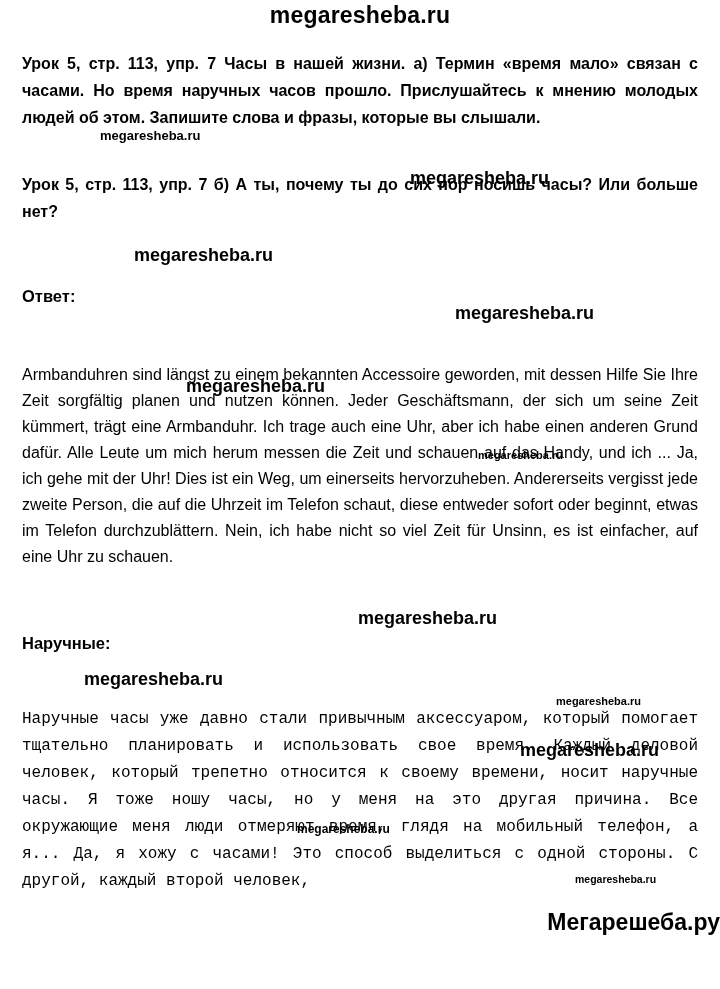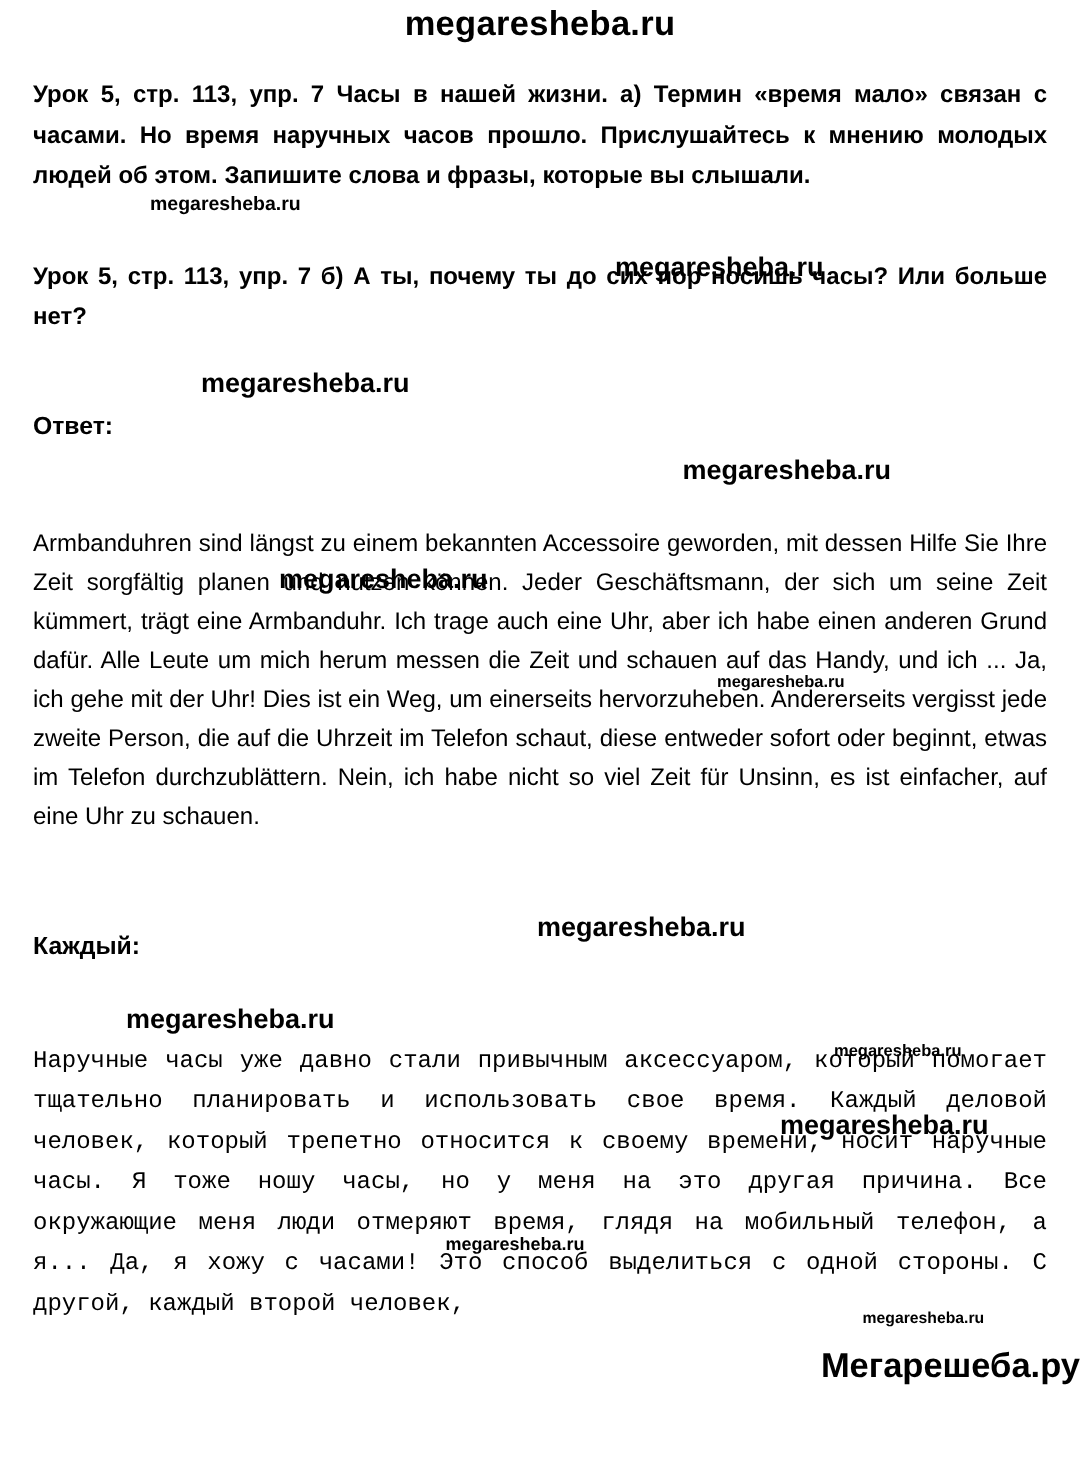--- a/index.html
+++ b/index.html
@@ -57,25 +57,25 @@
 <body>
 
 <header class="site-header">
   <span>megaresheba.ru</span>
 </header>
 
 <p class="para task" style="margin-top:21px"><span>Урок 5, стр. 113, упр. 7 Часы в нашей жизни. а) Термин «время мало» связан с часами. Но время наручных часов прошло. Прислушайтесь к мнению молодых людей об этом. Запишите слова и фразы, которые вы слышали.</span></p>
 
 <p class="para task" style="margin-top:40px"><span>Урок 5, стр. 113, упр. 7 б) А ты, почему ты до сих пор носишь часы? Или больше нет?</span></p>
 
-<p class="para label" style="margin-top:48px">Ответ:</p>
+<p class="para label" style="margin-top:60px">Ответ:</p>
 
 <p class="para body-text german" style="margin-top:55px">Armbanduhren sind längst zu einem bekannten Accessoire geworden, mit dessen Hilfe Sie Ihre Zeit sorgfältig planen und nutzen können. Jeder Geschäftsmann, der sich um seine Zeit kümmert, trägt eine Armbanduhr. Ich trage auch eine Uhr, aber ich habe einen anderen Grund dafür. Alle Leute um mich herum messen die Zeit und schauen auf das Handy, und ich ... Ja, ich gehe mit der Uhr! Dies ist ein Weg, um einerseits hervorzuheben. Andererseits vergisst jede zweite Person, die auf die Uhrzeit im Telefon schaut, diese entweder sofort oder beginnt, etwas im Telefon durchzublättern. Nein, ich habe nicht so viel Zeit für Unsinn, es ist einfacher, auf eine Uhr zu schauen.</p>
 
-<p class="para label" style="margin-top:62px">Каждый:</p>
+<p class="para label" style="margin-top:62px">Наручные:</p>
 
 <p class="para body-text russian" style="margin-top:52px">Наручные часы уже давно стали привычным аксессуаром, который помогает тщательно планировать и использовать свое время. Каждый деловой человек, который трепетно относится к своему времени, носит наручные часы. Я тоже ношу часы, но у меня на это другая причина. Все окружающие меня люди отмеряют время, глядя на мобильный телефон, а я... Да, я хожу с часами! Это способ выделиться с одной стороны. С другой, каждый второй человек,</p>
 
 <footer class="site-footer">
   <span>Мегарешеба.ру</span>
 </footer>
 
 <div>
   <span class="wm" style="left:100px; top:128px; font-size:13px">megaresheba.ru</span>
   <span class="wm" style="left:410px; top:168px; font-size:18px">megaresheba.ru</span>

